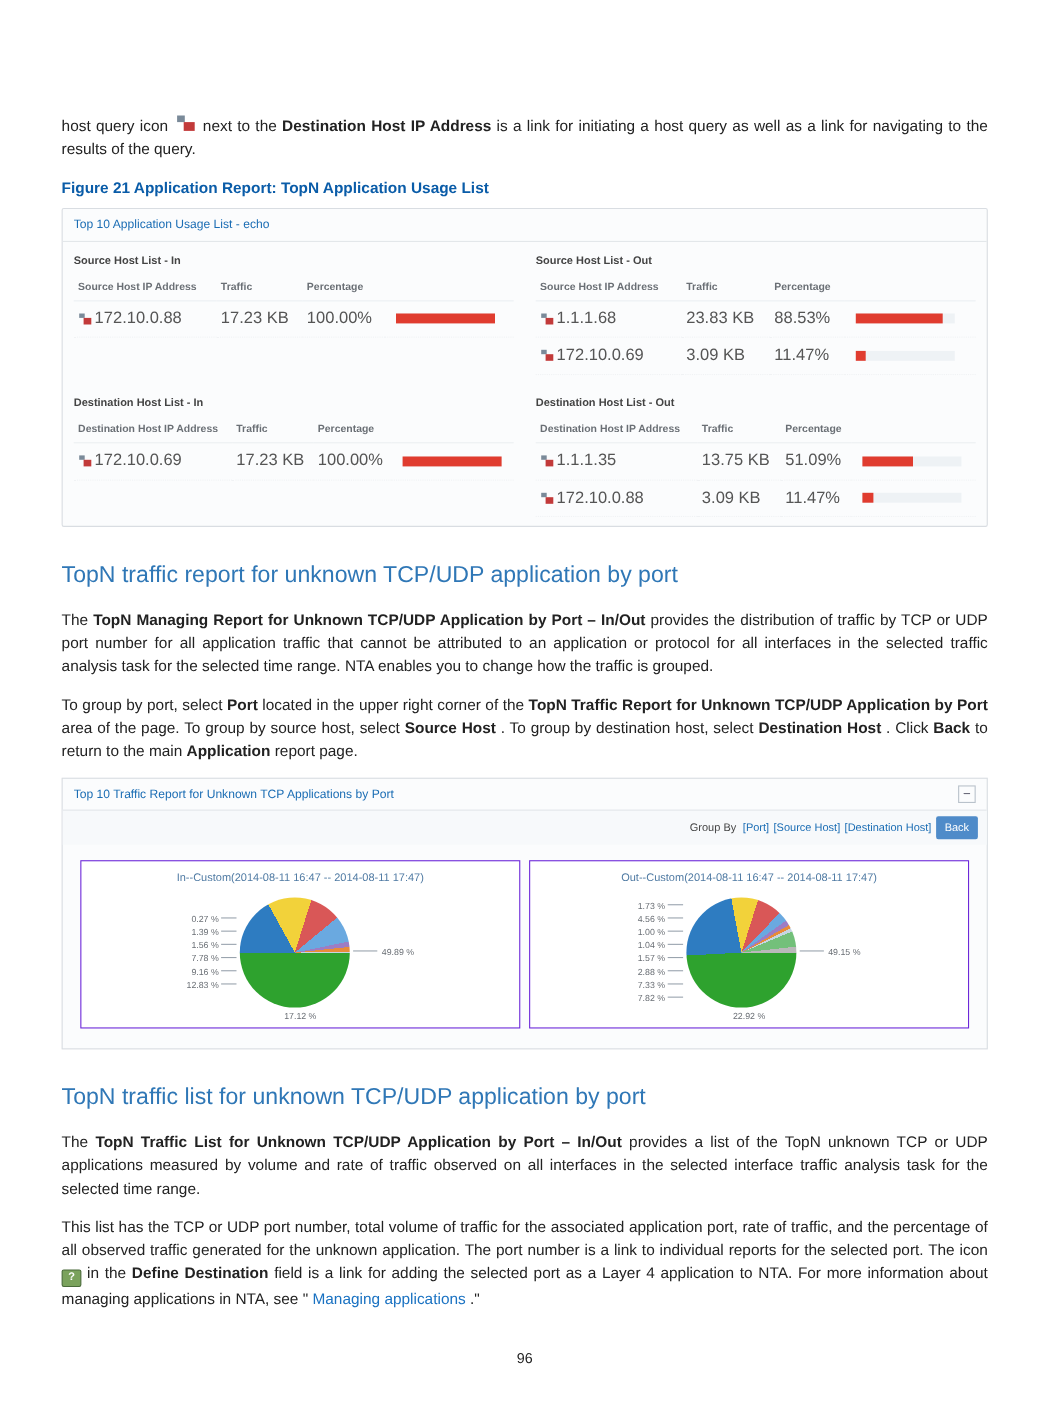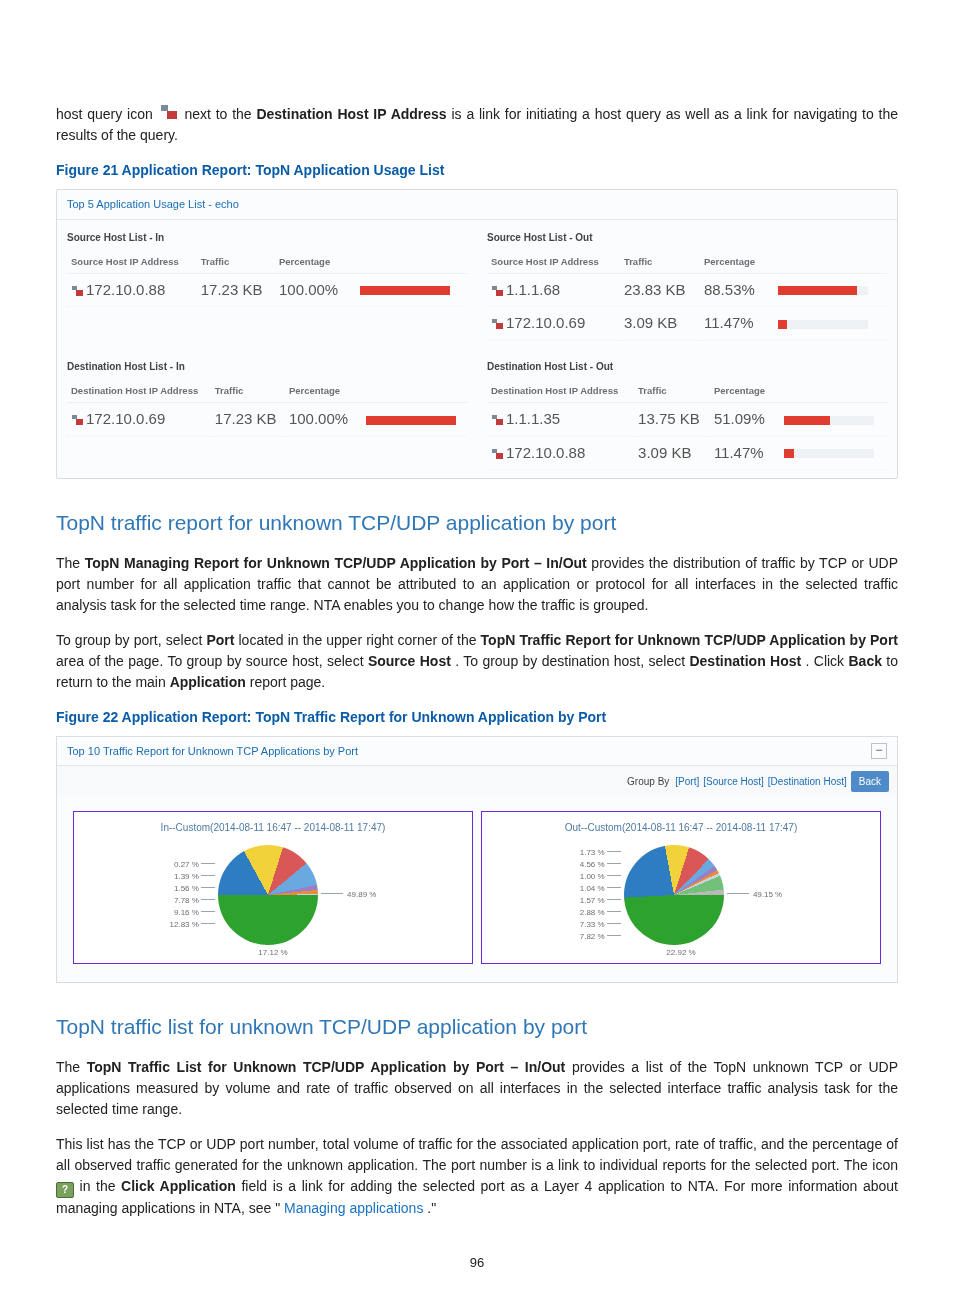--- a/index.html
+++ b/index.html
@@ -262,21 +262,21 @@
   <span>host query icon </span>
   <span class="hqicon"></span>
   <span> next to the </span>
   <strong>Destination Host IP Address</strong>
   <span> is a link for initiating a host query as well as a link for navigating to the results of the query.</span>
 </p>
 
 <div class="figcap">Figure 21 Application Report: TopN Application Usage List</div>
 
 <div class="panel">
-  <div class="ptitle">Top 5 Application Usage List - echo</div>
+  <div class="ptitle">Top 10 Application Usage List - echo</div>
   <div class="quads">
 
     <div class="quad">
       <div class="subt">Source Host List - In</div>
       <table class="mini">
         <thead>
               <tr>
           <th>Source Host IP Address</th>
           <th>Traffic</th>
           <th colspan="2">Percentage</th>
@@ -386,21 +386,20 @@
   <strong>Source Host</strong>
   <span>. To group by destination host, select </span>
   <strong>Destination Host</strong>
   <span>. Click </span>
   <strong>Back</strong>
   <span> to return to the main </span>
   <strong>Application</strong>
   <span> report page.</span>
 </p>
 
-<div class="figcap">Figure 22 Application Report: TopN Traffic Report for Unknown Application by Port</div>
 
 <div class="panel2">
   <div class="ptitle2">
     <span>Top 10 Traffic Report for Unknown TCP Applications by Port</span>
     <span class="collapse">−</span>
   </div>
   <div class="groupbar">
     <span class="lbl">Group By</span>
     <span class="gbl">[Port]</span>
     <span class="gbl">[Source Host]</span>
@@ -454,21 +453,21 @@
 <p>
   <span>The </span>
   <strong>TopN Traffic List for Unknown TCP/UDP Application by Port – In/Out</strong>
   <span> provides a list of the TopN unknown TCP or UDP applications measured by volume and rate of traffic observed on all interfaces in the selected interface traffic analysis task for the selected time range.</span>
 </p>
 
 <p>
   <span>This list has the TCP or UDP port number, total volume of traffic for the associated application port, rate of traffic, and the percentage of all observed traffic generated for the unknown application. The port number is a link to individual reports for the selected port. The icon </span>
   <span class="qicon">?</span>
   <span> in the </span>
-  <strong>Click Application</strong>
+  <strong>Define Destination</strong>
   <span> field is a link for adding the selected port as a Layer 4 application to NTA. For more information about managing applications in NTA, see "</span>
   <a class="inlink">Managing applications</a>
   <span>."</span>
 </p>
 
 <div class="pagenum">96</div>
 
 </div>
 
 </body></html>

